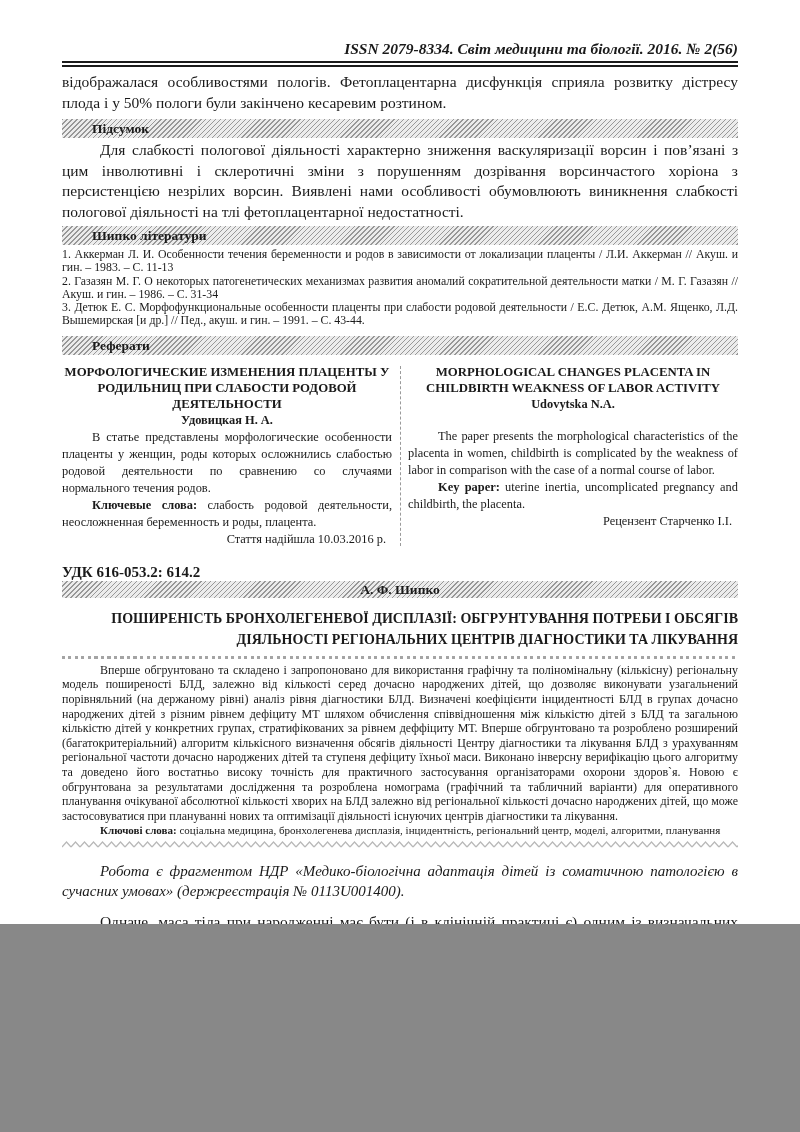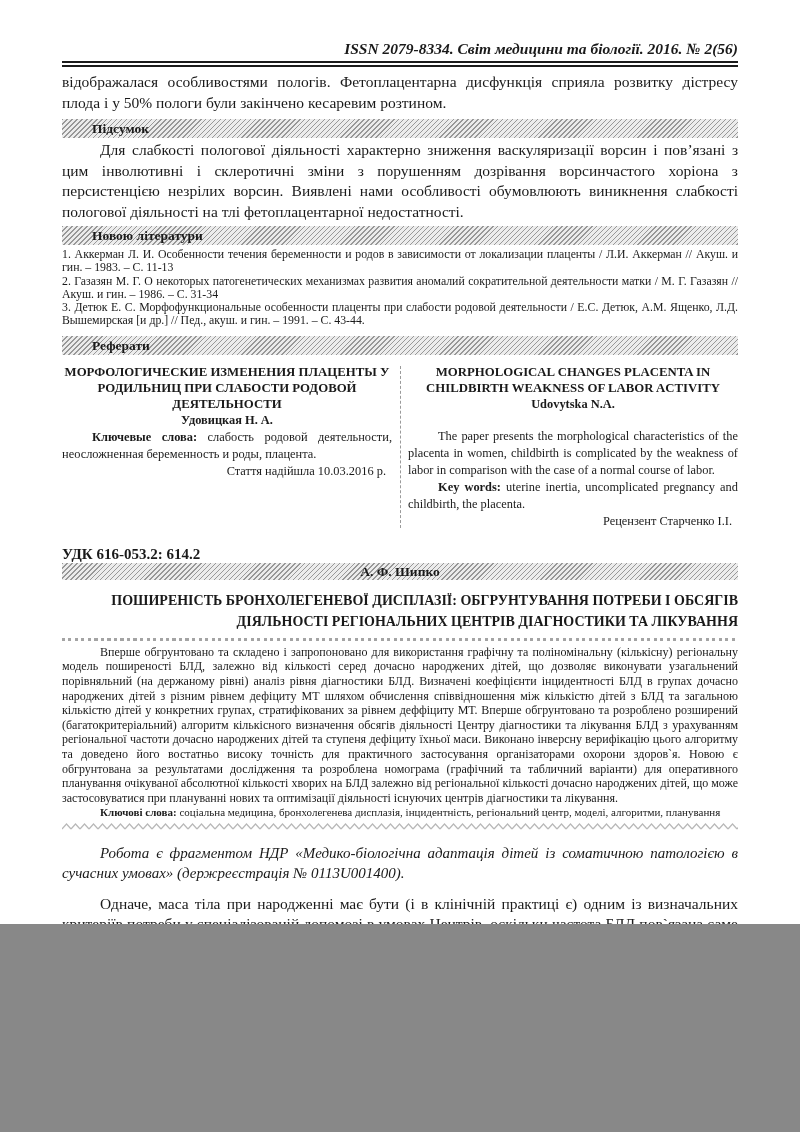--- a/index.html
+++ b/index.html
@@ -89,48 +89,49 @@
   <div class="content">
 
     <div class="issn-header">ISSN 2079-8334. Світ медицини та біології. 2016. № 2(56)</div>
     <div class="double-rule"></div>
 
     <p class="body-lg" style="margin-top:5px;">відображалася особливостями пологів. Фетоплацентарна дисфункція сприяла розвитку дістресу плода і у 50% пологи були закінчено кесаревим розтином.</p>
 
     <div class="hatch-bar">Підсумок</div>
     <p class="body-lg indent" style="margin-top:2px;">Для слабкості пологової діяльності характерно зниження васкуляризації ворсин і пов’язані з цим інволютивні і склеротичні зміни з порушенням дозрівання ворсинчастого хоріона з персистенцією незрілих ворсин. Виявлені нами особливості обумовлюють виникнення слабкості пологової діяльності на тлі фетоплацентарної недостатності.</p>
 
-    <div class="hatch-bar" style="margin-top:4px;">Новою літератури</div>
+    <div class="hatch-bar" style="margin-top:4px;">Шипко літератури</div>
     <div class="refs">
       <div>1. Аккерман Л. И. Особенности течения беременности и родов в зависимости от локализации плаценты / Л.И. Аккерман // Акуш. и гин. – 1983. – С. 11-13</div>
       <div>2. Газазян М. Г. О некоторых патогенетических механизмах развития аномалий сократительной деятельности матки / М. Г. Газазян // Акуш. и гин. – 1986. – С. 31-34</div>
       <div>3. Детюк Е. С. Морфофункциональные особенности плаценты при слабости родовой деятельности / Е.С. Детюк, А.М. Ященко, Л.Д. Вышемирская [и др.] // Пед., акуш. и гин. – 1991. – С. 43-44.</div>
     </div>
 
     <div class="hatch-bar" style="margin-top:8px;">Реферати</div>
 
     <div class="columns">
       <div class="col-divider"></div>
 
       <div class="col">
         <div class="col-head">
           <div class="col-title">МОРФОЛОГИЧЕСКИЕ ИЗМЕНЕНИЯ ПЛАЦЕНТЫ У РОДИЛЬНИЦ ПРИ СЛАБОСТИ РОДОВОЙ ДЕЯТЕЛЬНОСТИ</div>
           <div class="col-author">Удовицкая Н. А.</div>
         </div>
+        <p class="txt">В статье представлены морфологические особенности плаценты у женщин, роды которых осложнились слабостью родовой деятельности по сравнению со случаями нормального течения родов.</p>
         <p class="txt"><span class="b">Ключевые слова:</span> <span>слабость родовой деятельности, неосложненная беременность и роды, плацента.</span></p>
         <div class="tail">Стаття надійшла 10.03.2016 р.</div>
       </div>
 
       <div class="col">
         <div class="col-head">
           <div class="col-title">MORPHOLOGICAL CHANGES PLACENTA IN CHILDBIRTH WEAKNESS OF LABOR ACTIVITY</div>
           <div class="col-author">Udovytska N.A.</div>
         </div>
         <p class="txt">The paper presents the morphological characteristics of the placenta in women, childbirth is complicated by the weakness of labor in comparison with the case of a normal course of labor.</p>
-        <p class="txt"><span class="b">Key words:</span> <span>uterine inertia, uncomplicated pregnancy and childbirth, the placenta.</span></p>
+        <p class="txt"><span class="b">Key paper:</span> <span>uterine inertia, uncomplicated pregnancy and childbirth, the placenta.</span></p>
         <div class="tail">Рецензент Старченко І.І.</div>
       </div>
     </div>
 
     <div class="udc">УДК 616-053.2: 614.2</div>
 
     <div class="author-bars">
       <div class="hatch-bar center" style="margin-top:0;">А. Ф. Шипко</div>
     </div>
 

